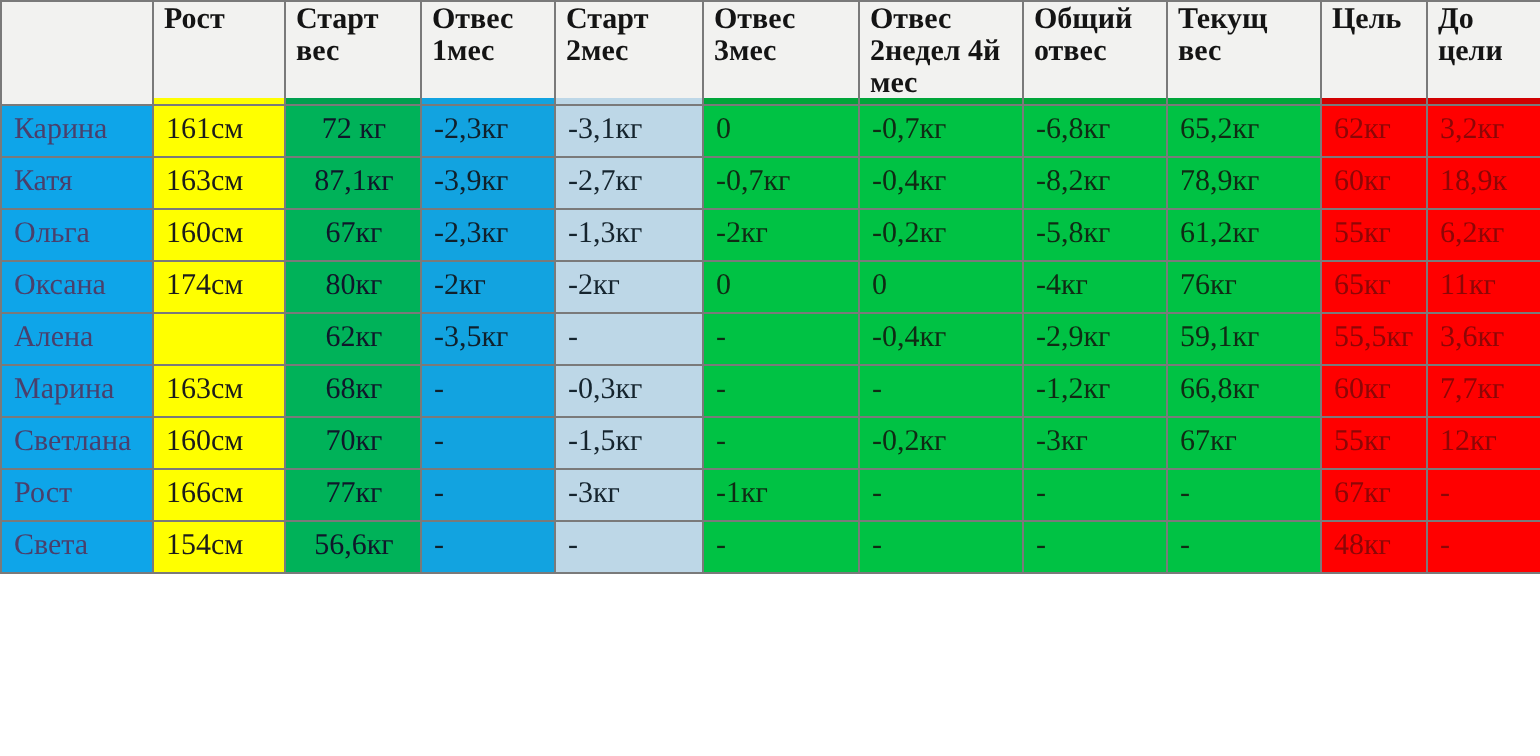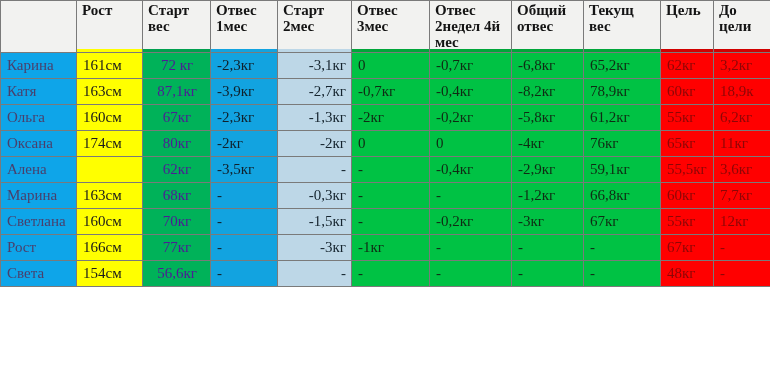--- a/index.html
+++ b/index.html
@@ -48,23 +48,23 @@
   
   tr.row td{
     height:23px;
     font-size:15px;
     padding:1px 5px 1px 6px;
   }
 
   
   .c-name   {background:#0ea5e9; color:#4a3f6b; text-align:left;}
   .c-height {background:#ffff00; color:#1b1b1b; text-align:left;}
-  .c-start  {background:#00b259; color:#4c1d95; text-align:center;}
+  .c-start  {background:#00b259; color:#0f172a; text-align:center;}
   .c-m1     {background:#12a3e0; color:#10202b; text-align:left;}
-  .c-m2     {background:#bdd7e7; color:#15242e; text-align:right;}
+  .c-m2     {background:#bdd7e7; color:#15242e; text-align:left;}
   .c-green  {background:#00c244; color:#0f2b14; text-align:left;}
   .c-red    {background:#ff0000; color:#8d0606; text-align:left;}
 
   
   tr.hdr th{position:relative;}
   tr.hdr th .accent{
     position:absolute;left:0;right:0;bottom:0;height:3px;display:block;
   }
   .a-height{background:#ffff00;}
   .a-start {background:#00a04f;}

